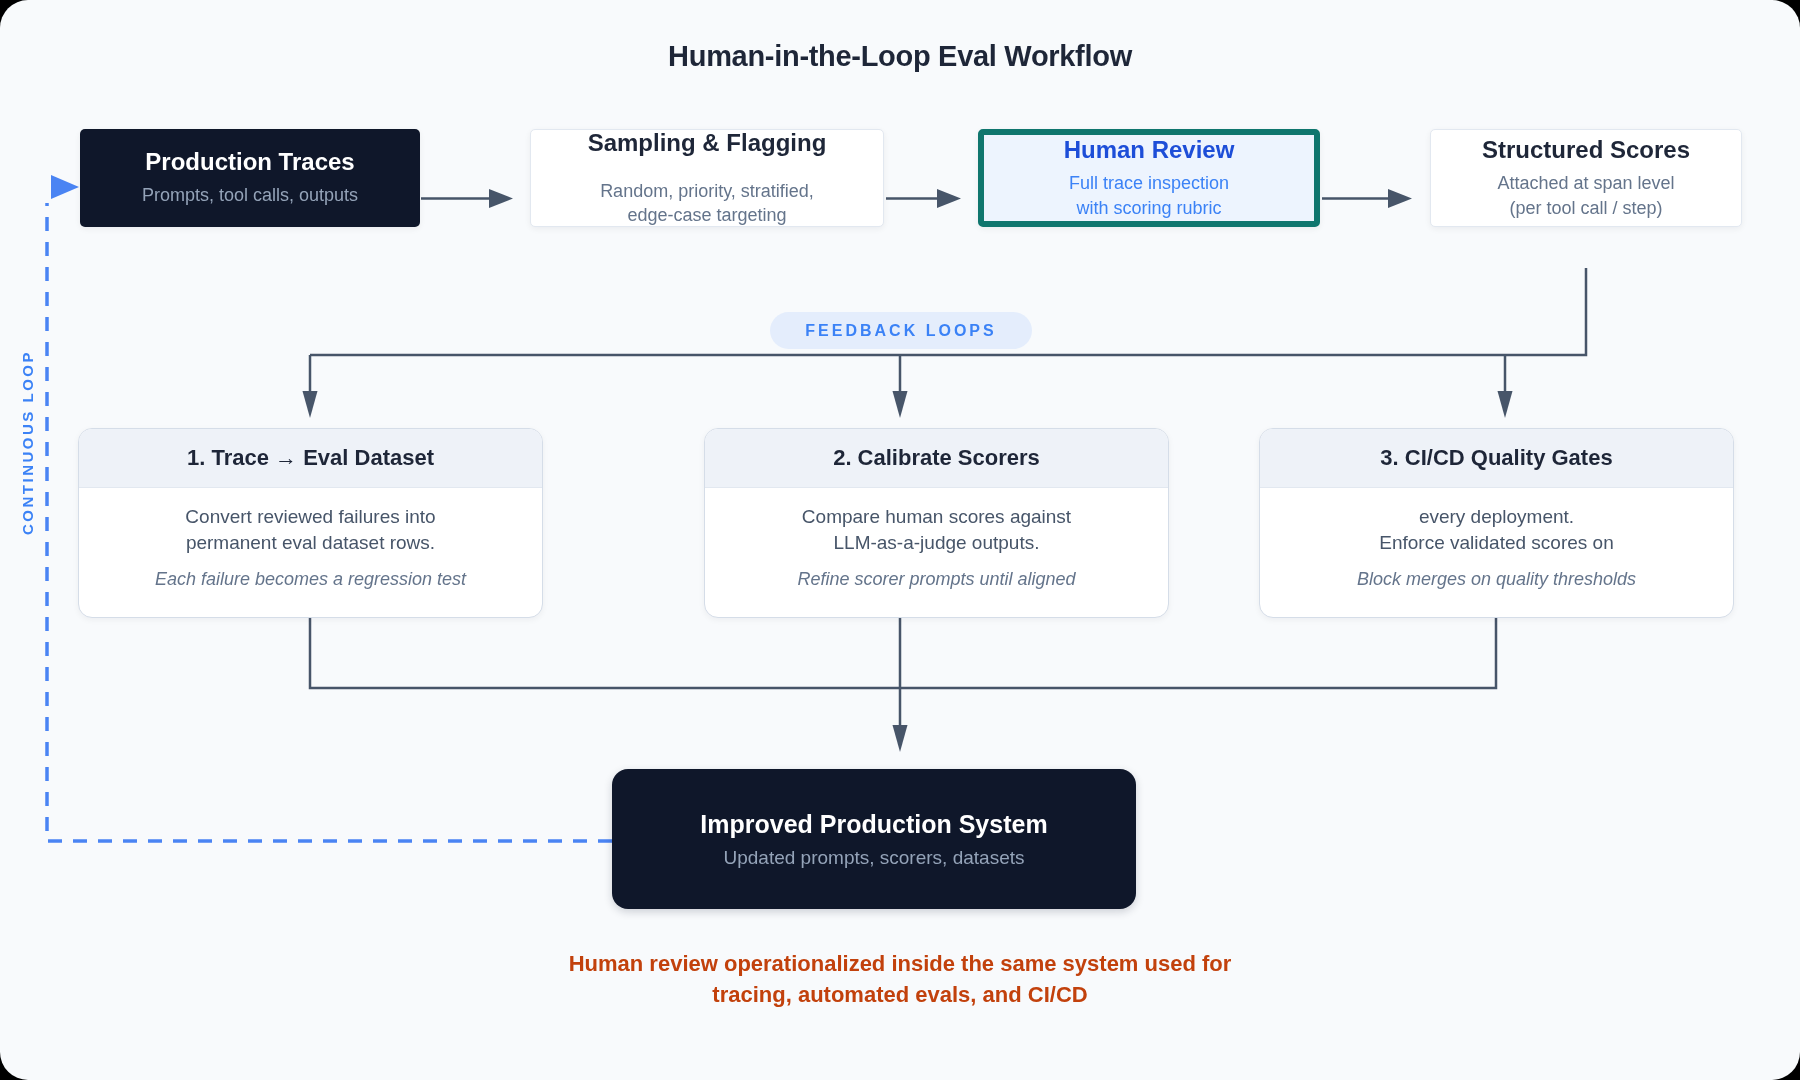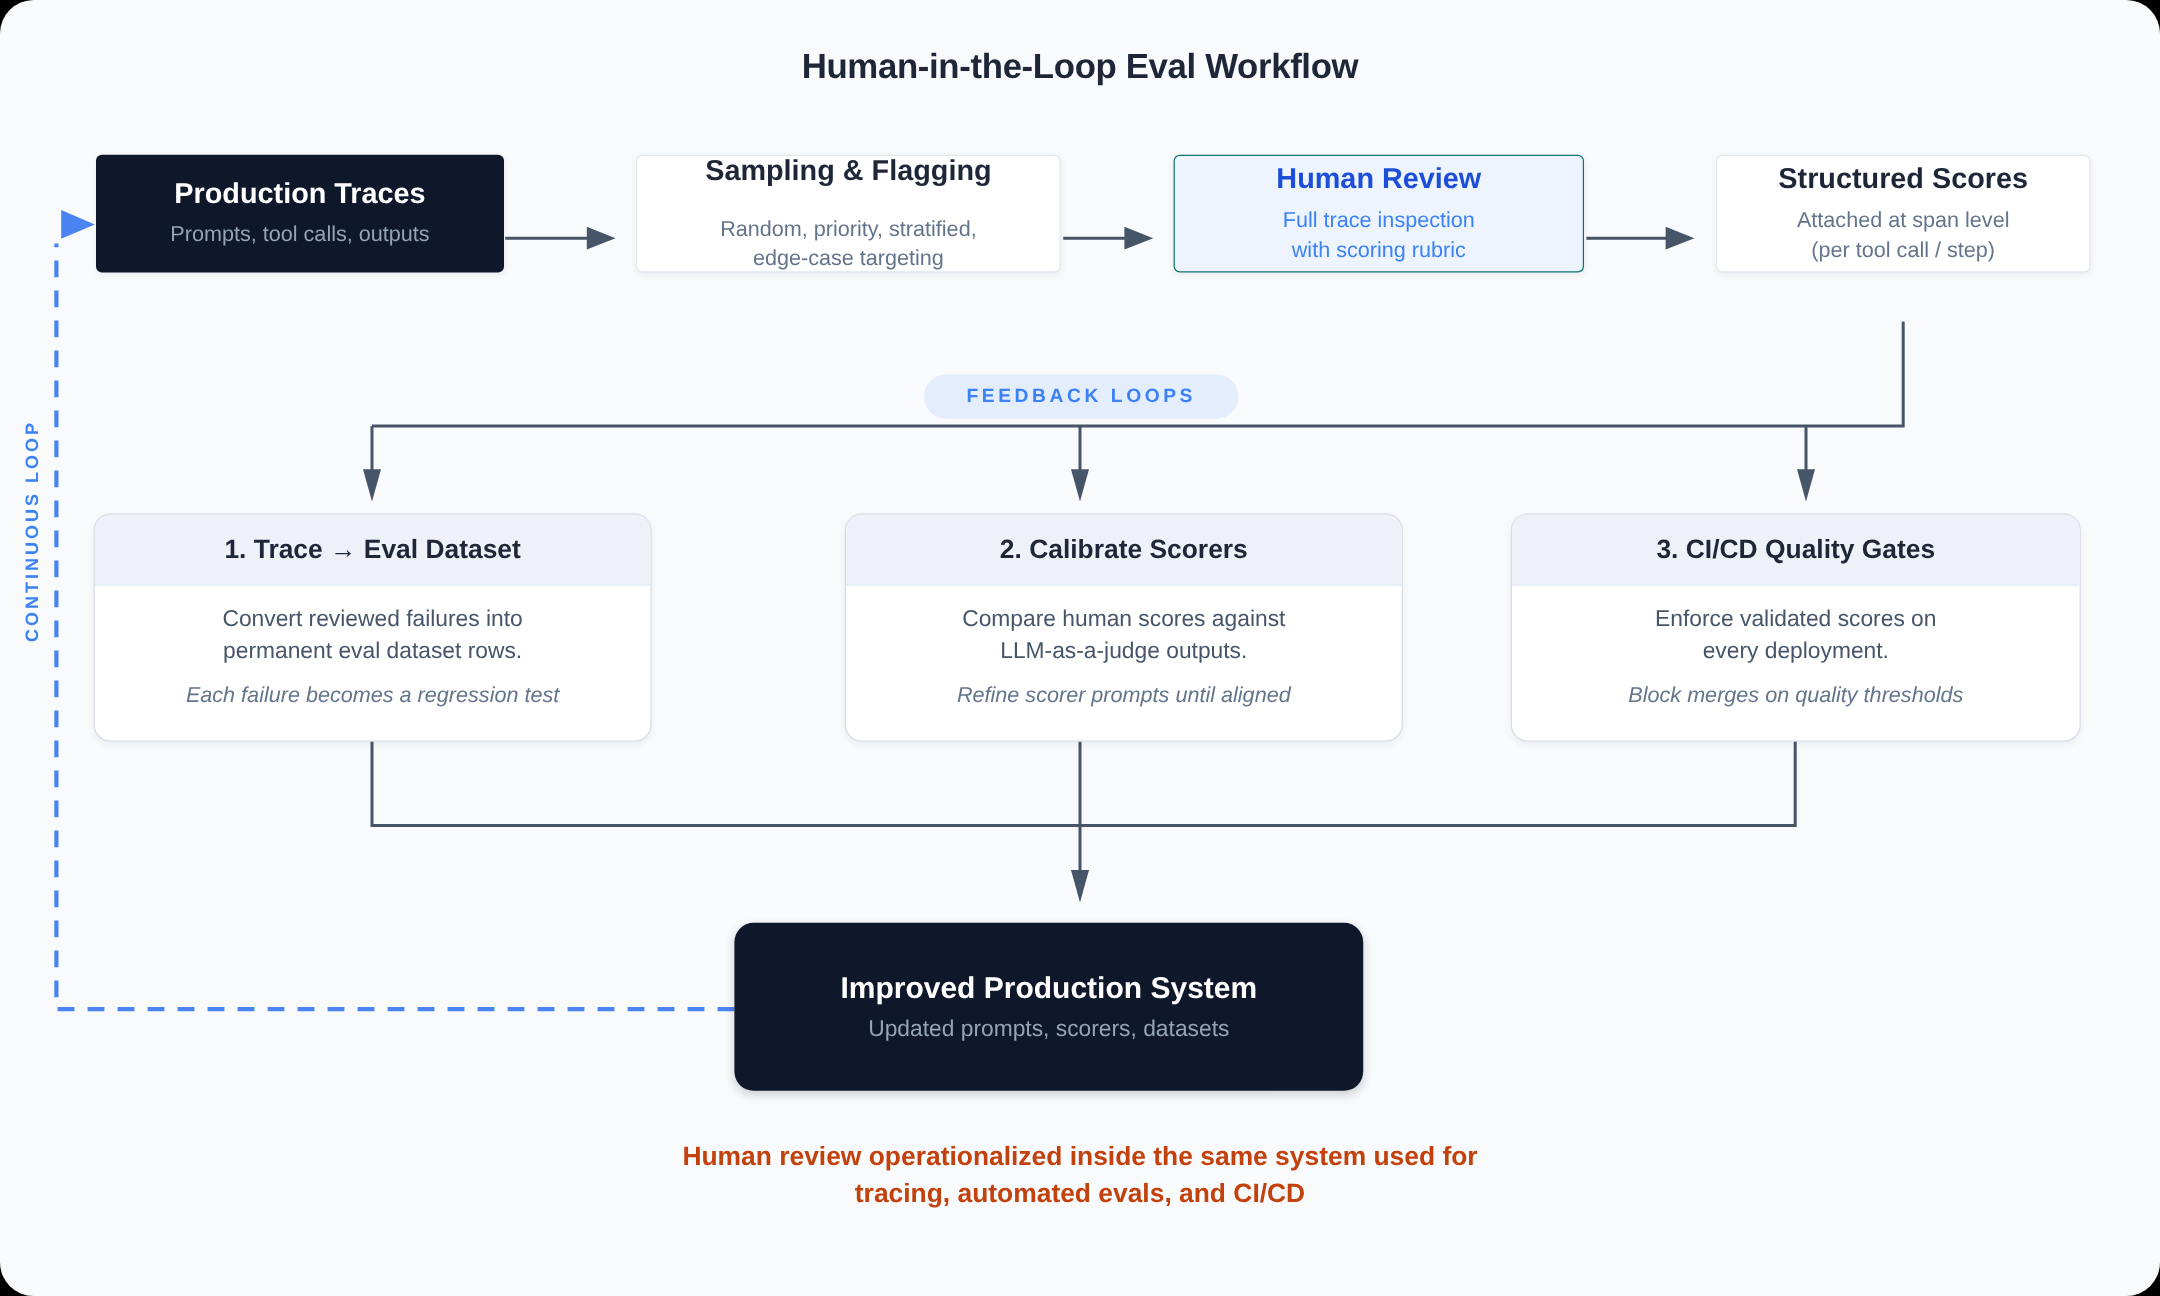--- a/index.html
+++ b/index.html
@@ -19,21 +19,21 @@
     display:flex;flex-direction:column;align-items:center;justify-content:center;
     box-sizing:border-box;text-align:center;
     box-shadow:0 2px 6px rgba(15,23,42,0.06);
   }
   .box-top .t{font-size:24px;font-weight:700;color:#1e2638;margin-bottom:7px;}
   .box-top .s{font-size:18px;color:#64748b;line-height:1.35;}
   .box-top.light{background:#ffffff;border:1.5px solid #e2e8f0;}
   .box-top.dark{background:#0f172a;}
   .box-top.dark .t{color:#ffffff;}
   .box-top.dark .s{color:#94a3b8;}
-  .box-top.highlight{background:#edf4fe;border:1px solid #0f766e;}
+  .box-top.highlight{background:#edf4fe;border:6px solid #0f766e;}
   .box-top.highlight .t{color:#1d4ed8;}
   .box-top.highlight .s{color:#3b82f6;}
   #box-prod{left:80px;width:340px;}
   #box-sampling{left:530px;width:354px;gap:15px;}
   #box-review{left:978px;width:342px;}
   #box-scores{left:1430px;width:312px;}
   
   .feedback-badge{
     position:absolute;left:770px;top:312px;width:262px;height:37px;z-index:2;
     background:#e4edfc;border-radius:19px;
@@ -163,22 +163,22 @@
     <div class="hd">2. Calibrate Scorers</div>
     <div class="bd">
       <div>Compare human scores against</div>
       <div>LLM-as-a-judge outputs.</div>
     </div>
     <div class="note">Refine scorer prompts until aligned</div>
   </div>
   <div class="box-loop" id="loop-cicd">
     <div class="hd">3. CI/CD Quality Gates</div>
     <div class="bd">
+      <div>every deployment.</div>
       <div>Enforce validated scores on</div>
-      <div>every deployment.</div>
     </div>
     <div class="note">Block merges on quality thresholds</div>
   </div>
 
   <div class="box-result">
     <div class="t">Improved Production System</div>
     <div class="s">Updated prompts, scorers, datasets</div>
   </div>
 
   <div class="cont-loop-label">CONTINUOUS LOOP</div>

